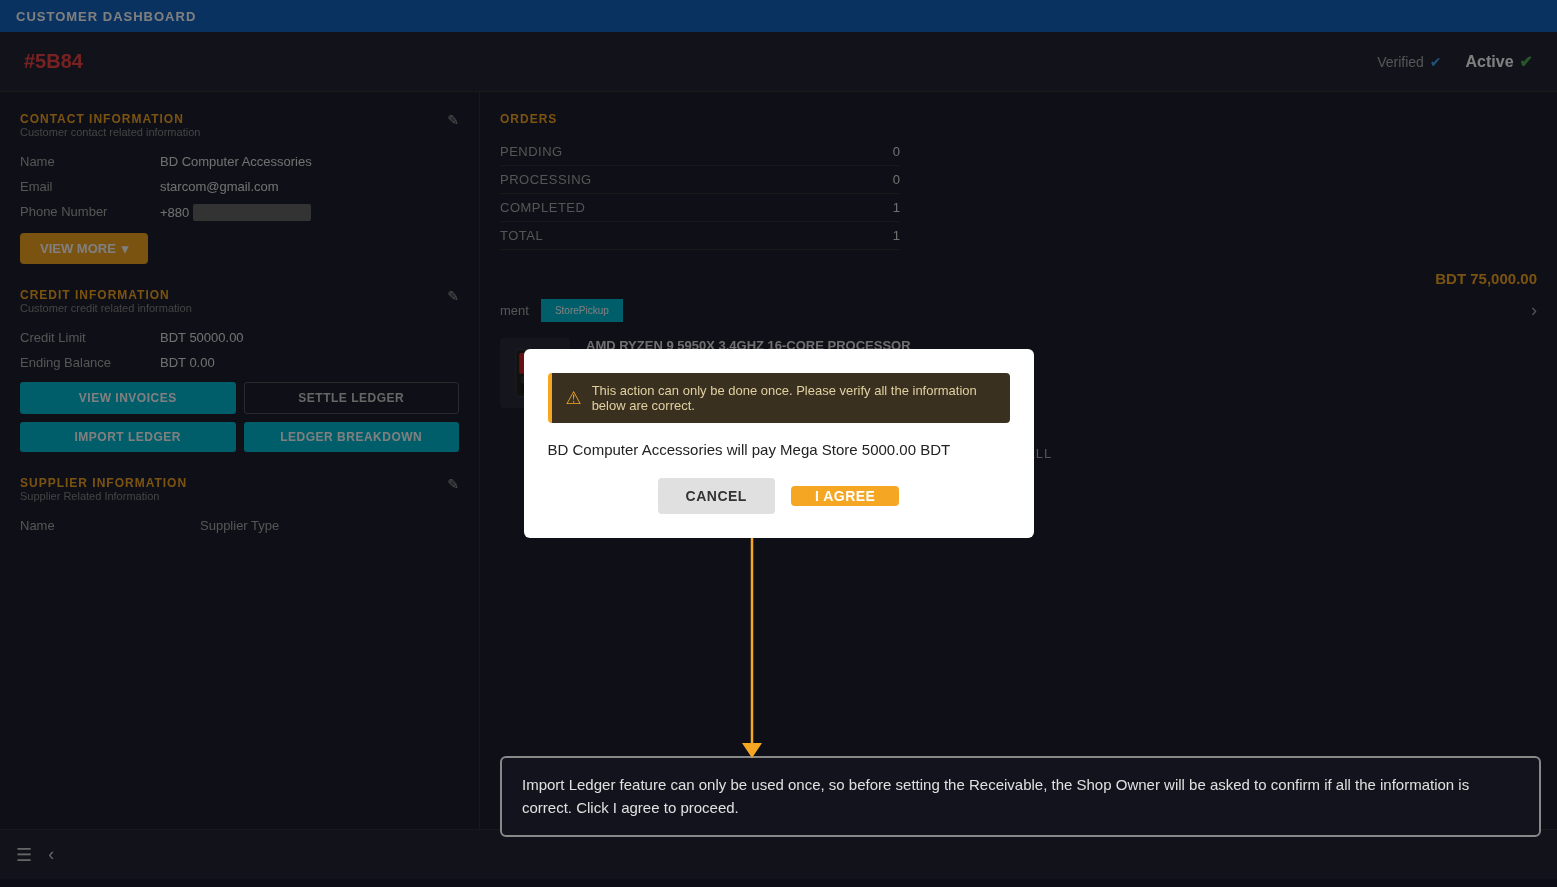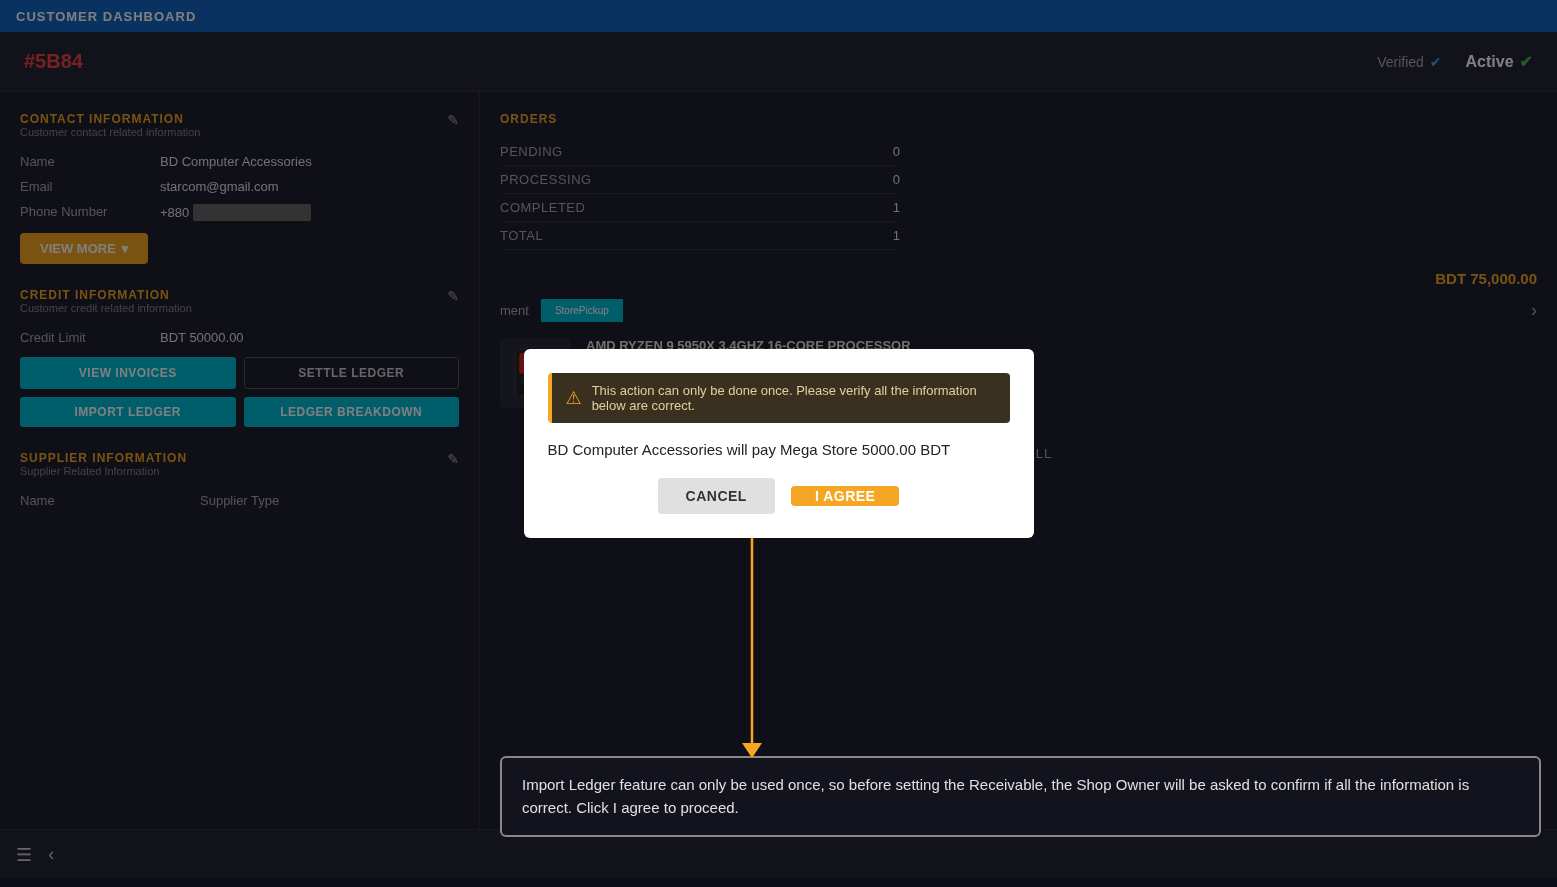--- a/index.html
+++ b/index.html
@@ -405,20 +405,24 @@
         <div>
           <div class="section-title">CREDIT INFORMATION</div>
           <div class="section-subtitle">Customer credit related information</div>
         </div>
         <span class="edit-icon">✎</span>
       </div>
       <div class="info-row">
         <span class="info-label">Credit Limit</span>
         <span class="info-value">BDT 50000.00</span>
       </div>
+      <div class="info-row">
+        <span class="info-label">Ending Balance</span>
+        <span class="info-value">BDT 0.00</span>
+      </div>
       <div class="button-grid">
         <button class="btn btn-teal">VIEW INVOICES</button>
         <button class="btn btn-outline">SETTLE LEDGER</button>
         <button class="btn btn-teal">IMPORT LEDGER</button>
         <button class="btn btn-teal">LEDGER BREAKDOWN</button>
       </div>
     </div>
 
     <div class="section supplier-section">
       <div class="section-header">

